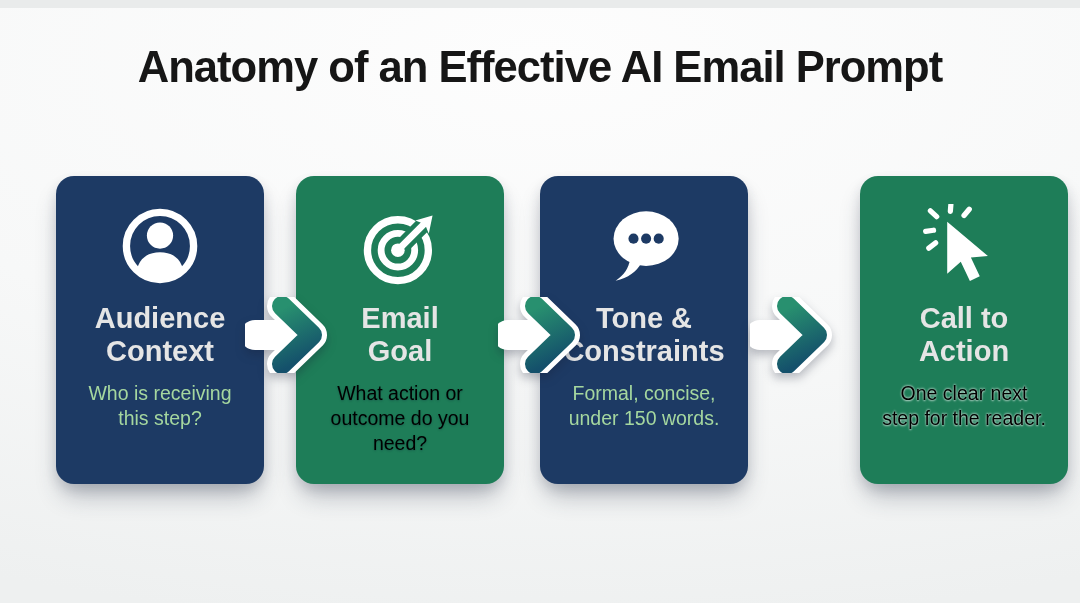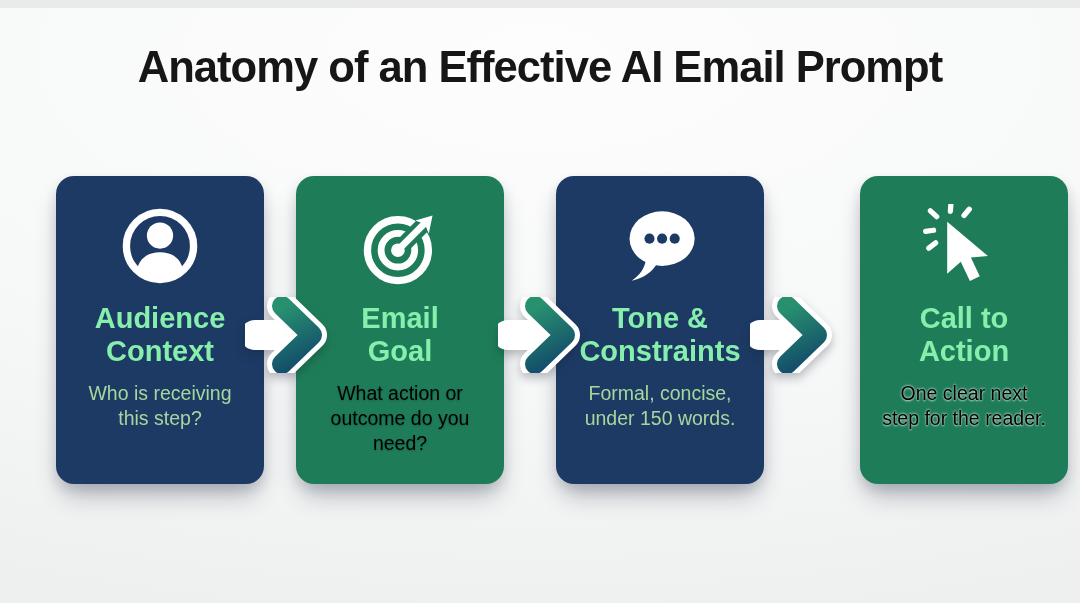--- a/index.html
+++ b/index.html
@@ -29,27 +29,27 @@
     border-radius:18px;
     box-shadow:0 16px 26px -6px rgba(40,50,70,.33), 0 6px 12px rgba(40,50,70,.14);
     display:flex;flex-direction:column;align-items:center;
     box-sizing:border-box;
     padding:28px 12px 0 12px;
   }
   .card.navy{background:#1d3a64;}
   .card.green{background:#1e7d58;}
   .card:nth-of-type(1){left:56px;}
   .card:nth-of-type(2){left:296px;}
-  .card:nth-of-type(3){left:556px;}
+  .card:nth-of-type(3){left:540px;}
   .card:nth-of-type(4){left:860px;}
   .card-icon{width:84px;height:84px;flex:0 0 auto;}
   .card-title{
     margin-top:14px;
     font-size:29px;font-weight:800;line-height:1.14;
-    color:#86efac;text-align:center;
+    color:#e5e5e5;text-align:center;
     white-space:pre-line;
   }
   .card-sub{
     margin-top:13px;
     font-size:19.5px;line-height:1.28;
     text-align:center;white-space:pre-line;
     max-width:190px;
   }
   .card.navy .card-sub{color:#a5d79f;}
   .card.green .card-sub{color:#000000;text-shadow:0 1px 2px rgba(16,42,56,.35);}

